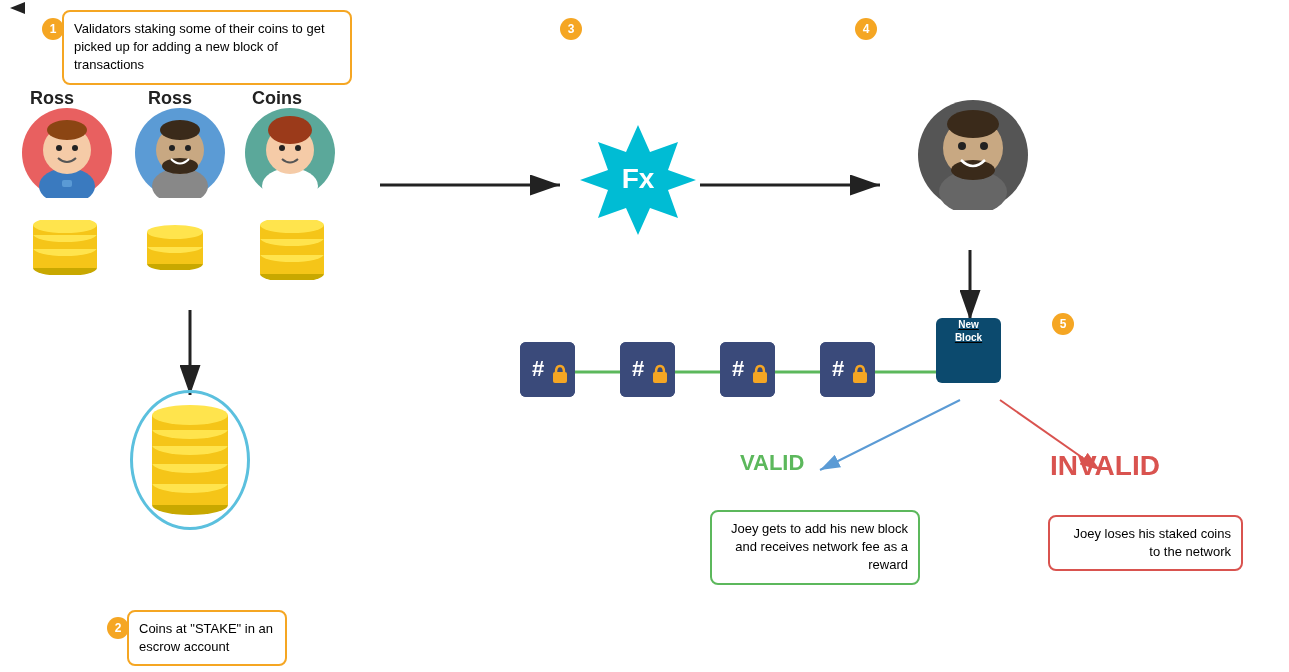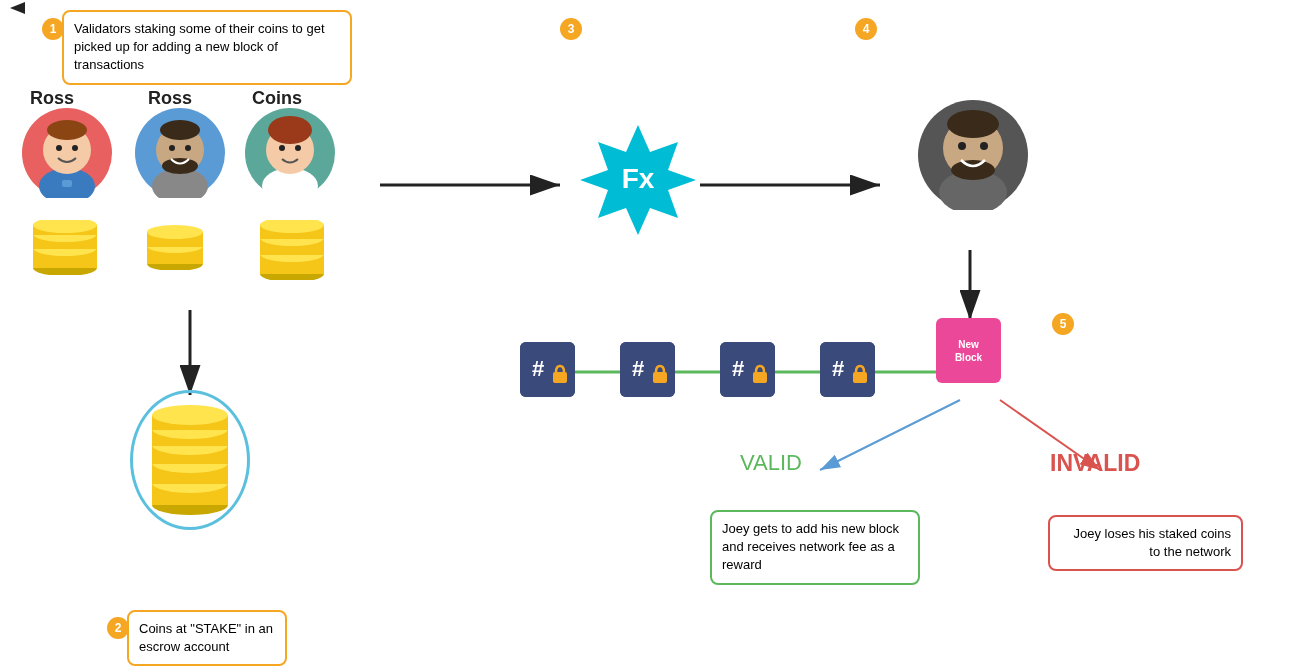--- a/index.html
+++ b/index.html
@@ -296,37 +296,37 @@
   </div>
   <div class="block" style="left:820px; top:342px;">
     <svg width="55" height="55" viewBox="0 0 55 55">
       <rect width="55" height="55" rx="6" fill="#3a4a7a"></rect>
       <text x="12" y="34" font-size="22" fill="#fff" font-weight="bold" font-family="Arial">#</text>
       <rect x="33" y="30" width="14" height="11" rx="2" fill="#f5a623"></rect>
       <path d="M36 30 Q36 24 40 24 Q44 24 44 30" stroke="#f5a623" stroke-width="2.5" fill="none"></path>
     </svg>
   </div>
 
-  <div style="position:absolute;left:936px;top:318px;width:65px;height:65px;background:#ec4899;border-radius:6px;display:flex;align-items:center;justify-content:center;">
+  <div style="position:absolute;left:936px;top:318px;width:65px;height:65px;background:#0c4a6e;border-radius:6px;display:flex;align-items:flex-start;justify-content:center;text-decoration:underline;">
     <div style="color:#fff;font-size:10px;font-weight:bold;text-align:center;line-height:1.3;">
       <span>New<br>Block</span>
     </div>
   </div>
 
   <div class="step-badge" style="left:1052px; top:313px;">5</div>
 
-  <div class="validity-label" style="left:740px; top:450px; color:#5cb85c; font-weight:normal; font-size:22px;">
+  <div class="validity-label" style="left:740px; top:450px; color:#5cb85c; font-weight:bold; font-size:22px;">
     <span>VALID</span>
   </div>
 
-  <div class="validity-label" style="left:1050px; top:450px; color:#d9534f; font-weight:bold; font-size:23px;">
+  <div class="validity-label" style="left:1050px; top:450px; color:#d9534f; font-weight:bold; font-size:28px;">
     <span>INVALID</span>
   </div>
 
-  <div class="callout callout-green" style="left:710px; top:510px; width:210px; text-align:left;">
+  <div class="callout callout-green" style="left:710px; top:510px; width:210px; text-align:right;">
     <span>Joey gets to add his new block and receives network fee as a reward</span>
   </div>
 
   <div class="callout callout-red" style="left:1048px; top:515px; width:195px; text-align:right;">
     <span>Joey loses his staked coins to the network</span>
   </div>
 
 </div>
 
 </body></html>

